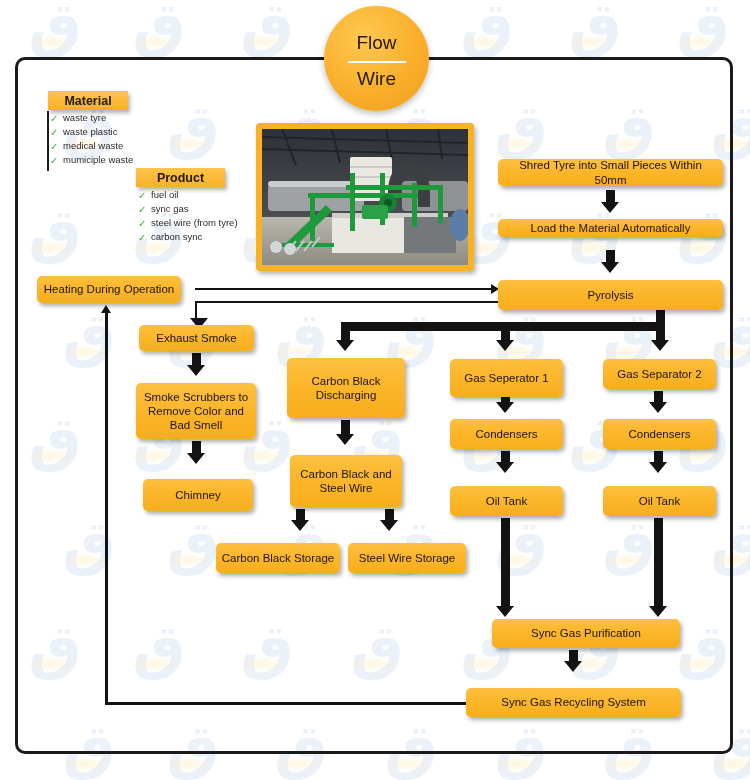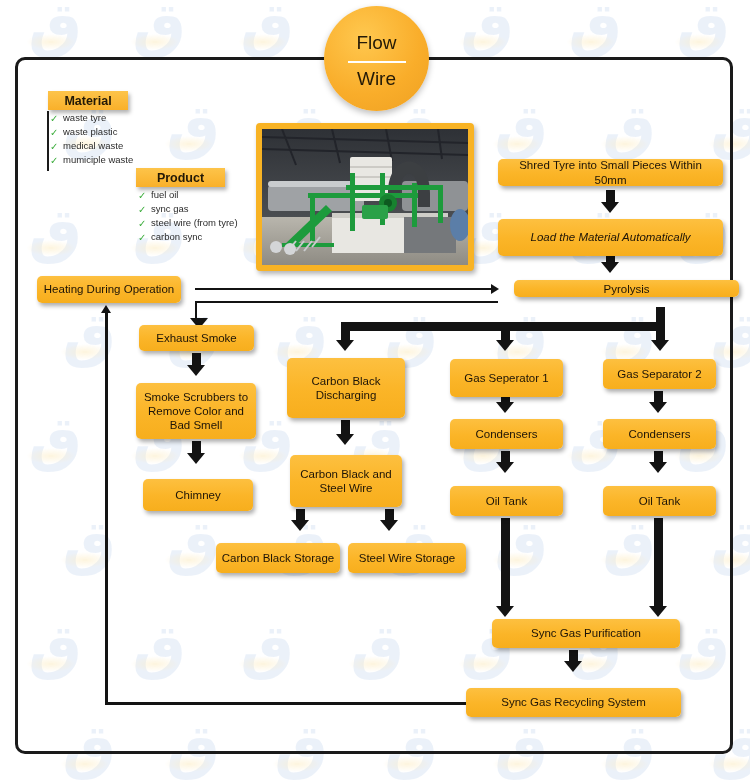--- a/index.html
+++ b/index.html
@@ -288,25 +288,25 @@
       <circle cx="28" cy="120" r="6" fill="#d4d6d8"></circle>
 
     <ellipse cx="198" cy="96" rx="10" ry="16" fill="#5b7ea8"></ellipse>
   </svg>
 </div>
 
 <div class="box" style="left:498px;top:159px;width:225px;height:27px;">Shred Tyre into Small Pieces Within 50mm</div>
 <div class="stem" style="left:606px;top:190px;height:14px;"></div>
 <div class="arrow-down" style="left:601px;top:202px;"></div>
 
-<div class="box" style="left:498px;top:219px;width:225px;height:37px;font-style:italic;">Load the Material Automatically</div>
+<div class="box" style="left:498px;top:219px;width:225px;height:18px;">Load the Material Automatically</div>
 <div class="stem" style="left:606px;top:250px;height:14px;"></div>
 <div class="arrow-down" style="left:601px;top:262px;"></div>
 
-<div class="box" style="left:514px;top:280px;width:225px;height:17px;">Pyrolysis</div>
+<div class="box" style="left:498px;top:280px;width:225px;height:30px;">Pyrolysis</div>
 
 <div class="stem" style="left:656px;top:307px;height:17px;"></div>
 <div class="ln" style="left:341px;top:322px;width:324px;height:9px;"></div>
 <div class="stem" style="left:341px;top:328px;height:14px;"></div>
 <div class="arrow-down" style="left:336px;top:340px;"></div>
 <div class="stem" style="left:501px;top:328px;height:14px;"></div>
 <div class="arrow-down" style="left:496px;top:340px;"></div>
 <div class="stem" style="left:656px;top:328px;height:14px;"></div>
 <div class="arrow-down" style="left:651px;top:340px;"></div>
 

